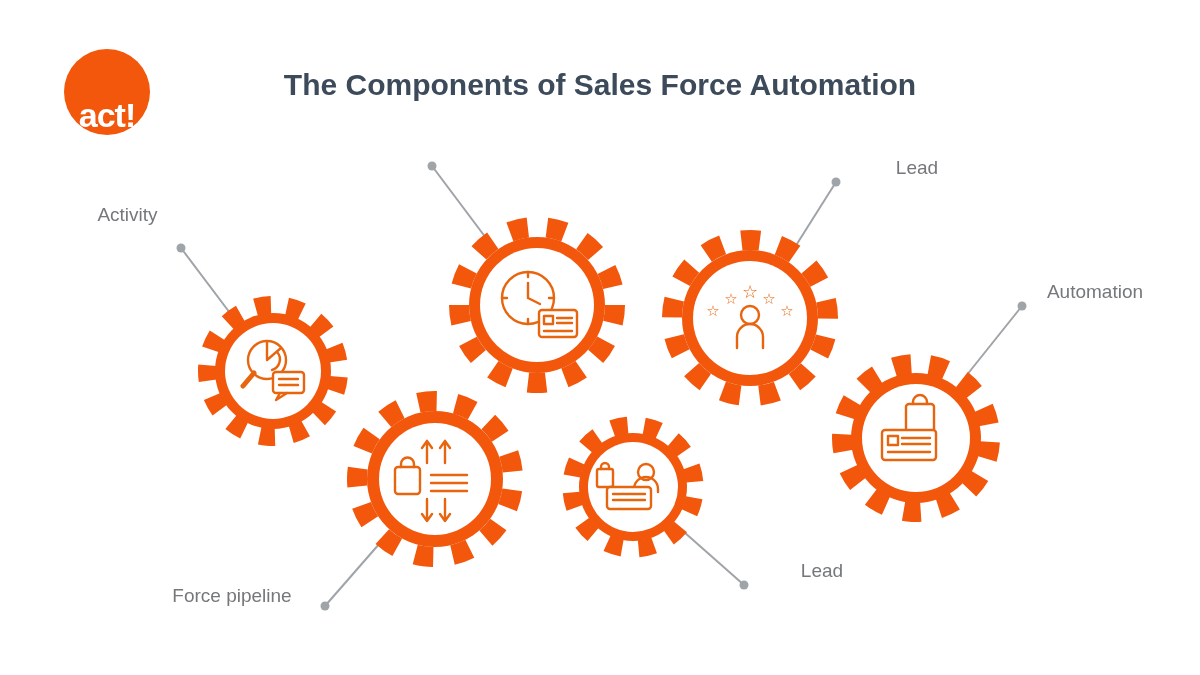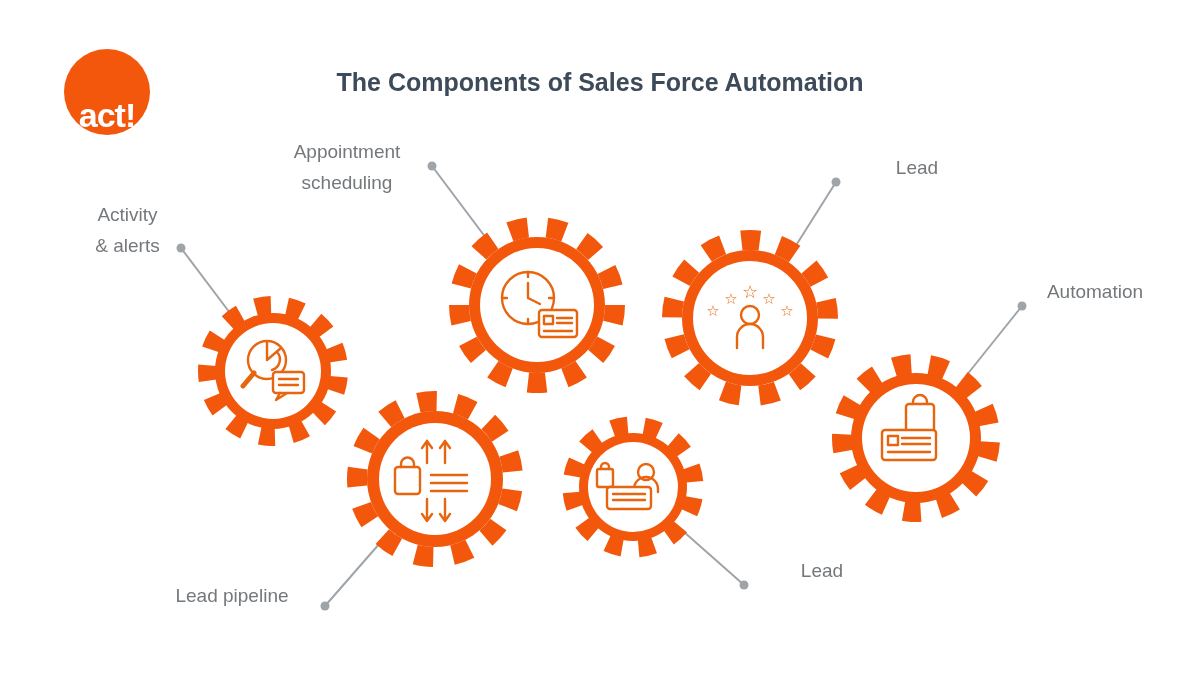--- a/index.html
+++ b/index.html
@@ -7,21 +7,21 @@
     position:relative;width:1200px;height:675px;background:#fff;
     font-family:"Liberation Sans",sans-serif;overflow:hidden;
   }
   .logo{
     position:absolute;left:64px;top:49px;width:86px;height:86px;border-radius:50%;
     background:#F2570C;color:#fff;display:flex;align-items:flex-end;justify-content:center;
     font-weight:bold;font-size:34px;letter-spacing:-1px;
   }
   .title{
     position:absolute;left:150px;top:68px;width:900px;text-align:center;
-    color:#3C4A5A;font-size:25px;font-weight:bold;
+    color:#3C4A5A;font-size:30px;font-weight:bold;
   }
   .label{
     position:absolute;color:#75787B;font-size:19px;line-height:1.65;text-align:center;
   }
   .ln{display:block;}
   .connectors{position:absolute;left:0;top:0;}
   .connectors line{stroke:#9FA4A8;stroke-width:2;}
   .connectors circle{fill:#9FA4A8;}
   .gear{position:absolute;}
   .teeth{fill:none;stroke:#F2570C;}
@@ -151,37 +151,32 @@
       <rect x="-10" y="-34" width="28" height="31" rx="3"></rect>
       <path d="M -3 -34 v -2 a 7 7 0 0 1 14 0 v 2"></path>
       <rect class="wfill" x="-34" y="-8" width="54" height="30" rx="3"></rect>
       <rect x="-28" y="-2" width="10" height="9"></rect>
       <path d="M -14 0 h 28 M -14 6 h 28 M -28 14 h 42"></path>
     </g>
   </svg>
 
   <div class="label" style="left:50px;top:199px;width:155px">
     <span class="ln">Activity</span>
-    <span class="ln">&amp; alerts</span>
   </div>
 
-  <div class="label" style="left:237px;top:136px;width:220px">
-    <span class="ln">Appointment</span>
-    <span class="ln">scheduling</span>
-  </div>
 
   <div class="label" style="left:807px;top:152px;width:220px">
     <span class="ln">Lead</span>
   </div>
 
   <div class="label" style="left:1015px;top:276px;width:160px">
     <span class="ln">Automation</span>
   </div>
 
   <div class="label" style="left:122px;top:580px;width:220px">
-    <span class="ln">Lead pipeline</span>
+    <span class="ln">Force pipeline</span>
   </div>
 
   <div class="label" style="left:732px;top:555px;width:180px">
     <span class="ln">Lead</span>
   </div>
 
 </div>
 
 </body></html>

